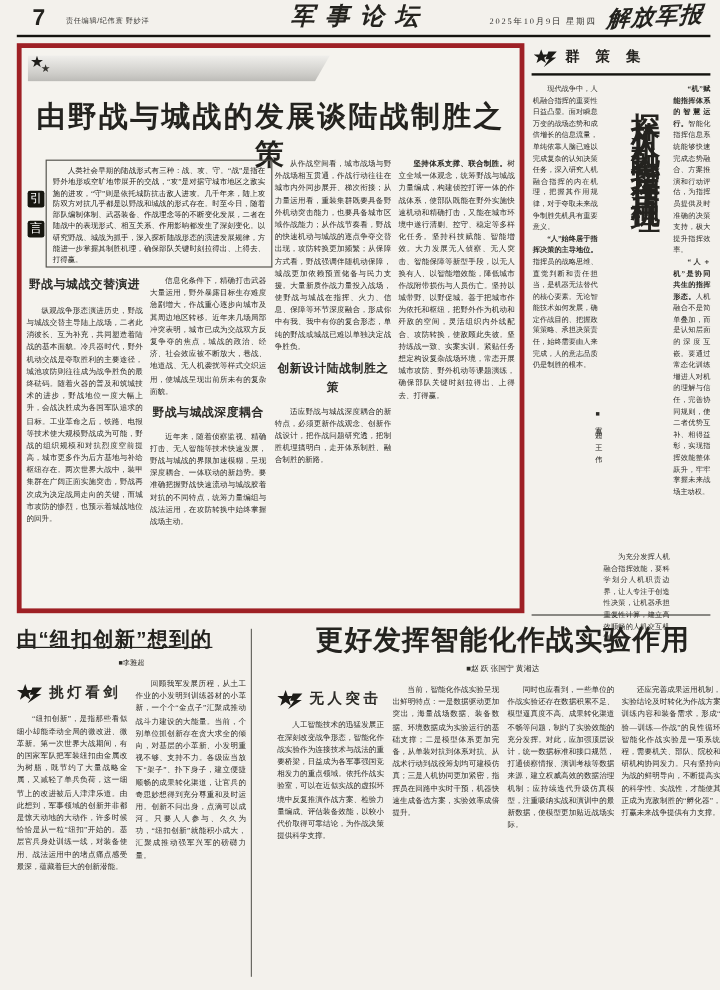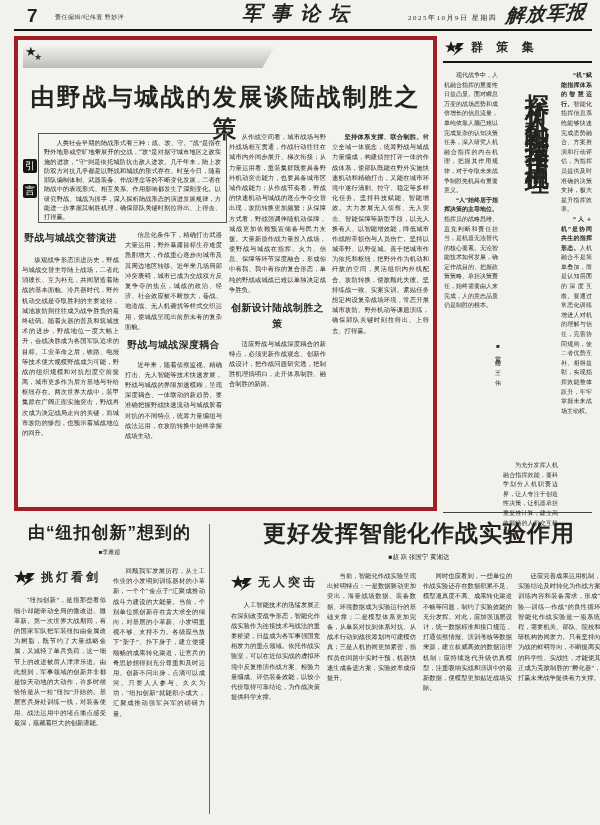--- a/index.html
+++ b/index.html
@@ -54,21 +54,21 @@
   .sb-col-left{position:absolute;left:1px;top:8px;width:54px;height:430px;}
   .sb-title{position:absolute;left:62px;top:12px;height:378px;width:48px;writing-mode:vertical-rl;text-orientation:upright;
             font-size:24px;font-weight:900;letter-spacing:7px;text-align:start;}
   .sb-authors{position:absolute;left:50px;top:280px;height:120px;writing-mode:vertical-rl;text-orientation:upright;
               font-size:6px;color:#2c2b27;letter-spacing:2px;}
   .sb-center-text{position:absolute;left:60px;top:398px;width:55px;height:46px;}
   .sb-col-right{position:absolute;left:118px;top:8px;width:31px;height:430px;}
 
   
   .bl{left:14px;top:521px;width:191px;height:296px;}
-  .bl-headline{text-align:center;font-size:17px;font-weight:900;letter-spacing:1px;}
+  .bl-headline{font-size:17px;font-weight:900;letter-spacing:1px;text-decoration:underline;}
   .bl-author{text-align:center;font-size:6px;margin-top:4px;color:#2c2b27;}
   .bl-cols{position:relative;margin-top:9px;height:240px;}
   .blc1{position:absolute;left:0;top:0;width:92px;}
   .blc2{position:absolute;left:99px;top:0;width:92px;}
 
   .divider-v{left:209px;top:524px;width:1px;height:290px;background:#6a6963;}
 
   .br{left:231px;top:518px;width:376px;height:300px;}
   .br-headline{text-align:center;font-size:23px;font-weight:900;letter-spacing:1px;}
   .br-authors{text-align:center;font-size:6.5px;margin-top:4px;color:#2c2b27;}

